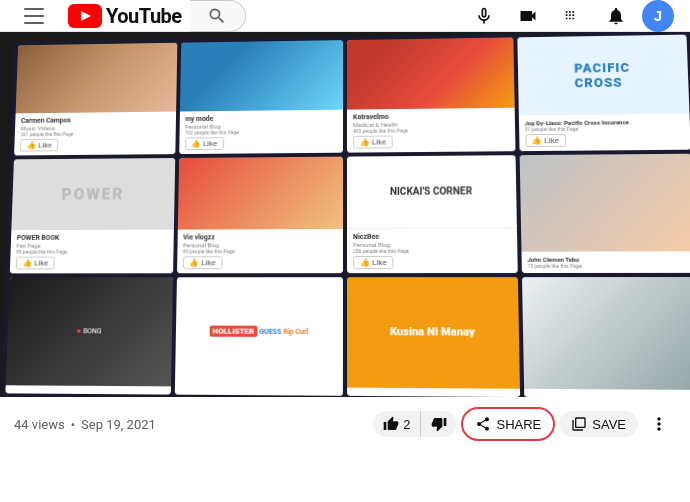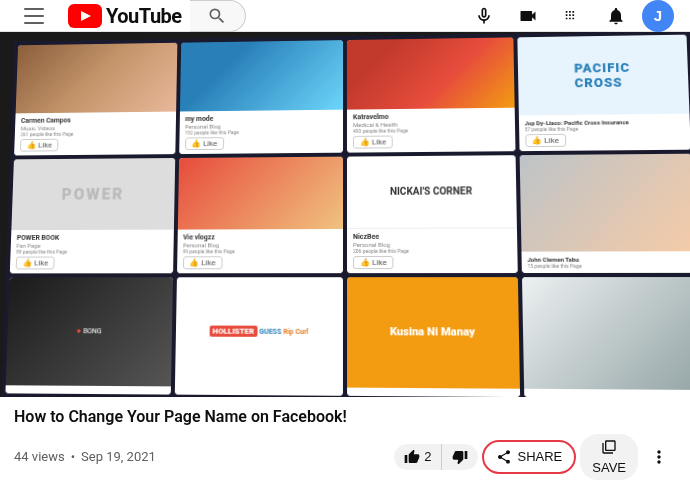--- a/index.html
+++ b/index.html
@@ -293,21 +293,20 @@
       align-items: center;
       gap: 5px;
       padding: 5px 12px;
       border: none;
       background: #f2f2f2;
       cursor: pointer;
       border-radius: 18px;
       font-size: 13px;
       color: #0f0f0f;
       font-weight: 500;
-      flex-direction: column;
     }
     .more-btn {
       width: 34px;
       height: 34px;
       display: flex;
       align-items: center;
       justify-content: center;
       border: none;
       background: none;
       cursor: pointer;
@@ -477,21 +476,20 @@
       <div class="fb-card-bottom"></div>
     </div>
     <div class="fb-card card-12">
       <div class="fb-card-img" style="background:linear-gradient(135deg,#ecf0f1 0%,#95a5a6 100%)"></div>
       <div class="fb-card-bottom"></div>
     </div>
   </div>
 </div>
 
 <div class="video-info">
-  <div class="video-title">How to Change Your Page Name on Facebook!</div>
   <div class="video-meta">
     <span>44 views</span>
     <span class="meta-dot">•</span>
     <span>Sep 19, 2021</span>
 
     <div class="action-buttons">
 
       <div class="like-dislike-group">
         <button class="like-btn">
           <svg class="icon-svg-sm" viewBox="0 0 24 24">

